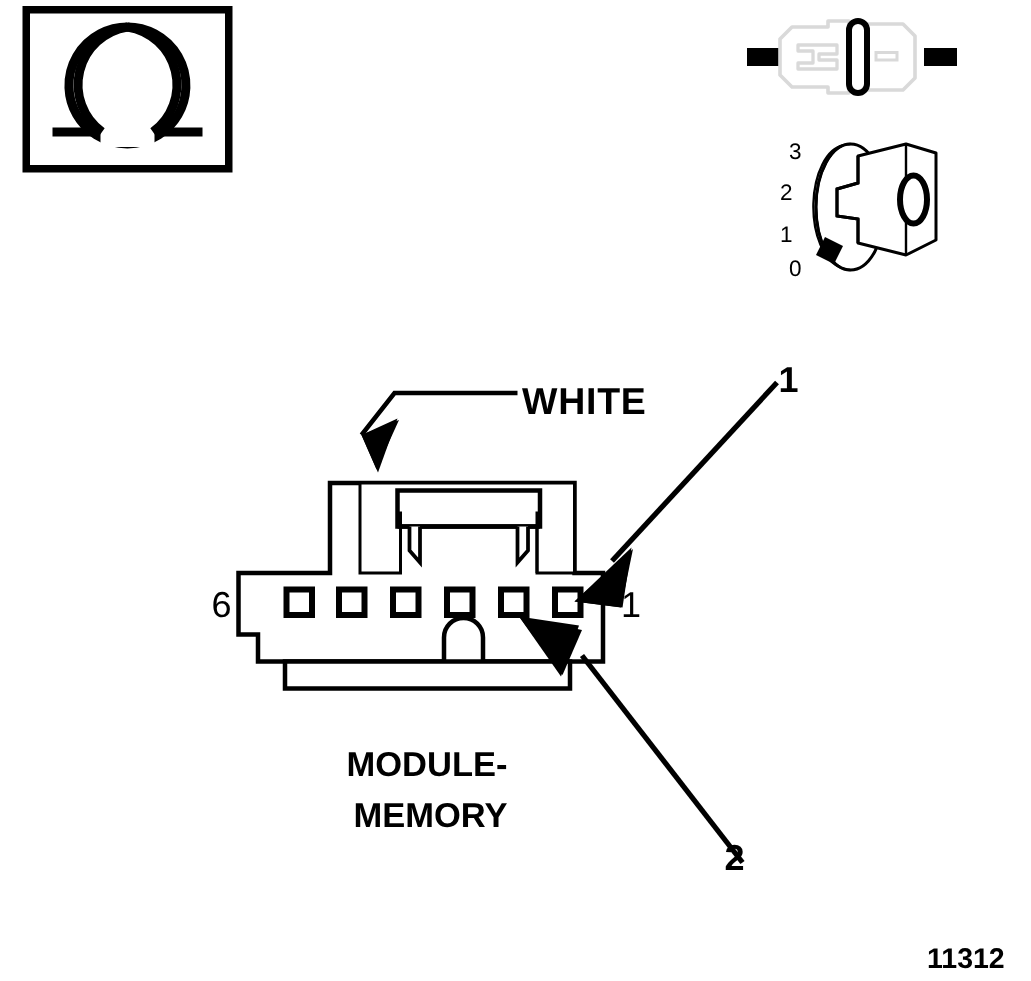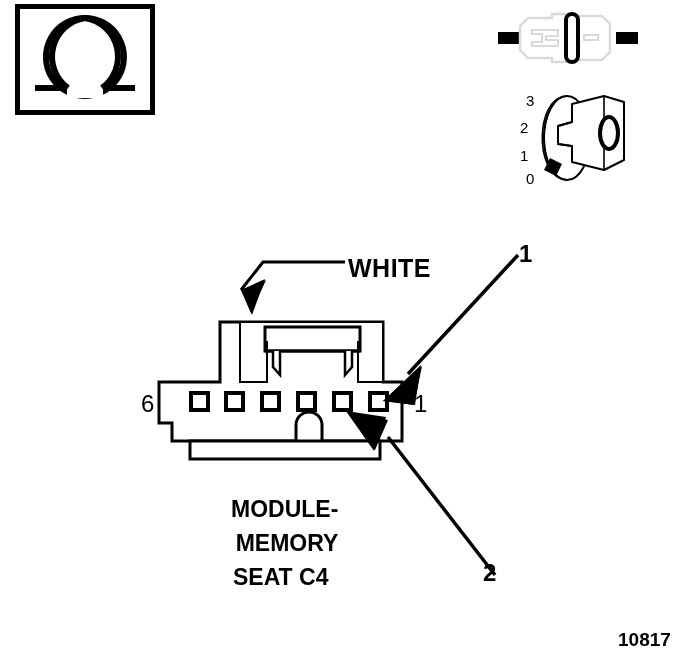--- a/index.html
+++ b/index.html
@@ -237,18 +237,17 @@
 
   <div class="lbl" id="label-pin1">1</div>
 
   <div class="lbl" id="callout-1">1</div>
 
   <div class="lbl" id="callout-2">2</div>
 
   <div class="lbl" id="module-name">
     <div class="ln1">MODULE-</div>
     <div class="ln2">MEMORY</div>
-    <div class="ln3">SEAT C4</div>
   </div>
 
-  <div class="lbl" id="figure-number">10817</div>
+  <div class="lbl" id="figure-number">11312</div>
 
 </div>
 
 </body></html>

